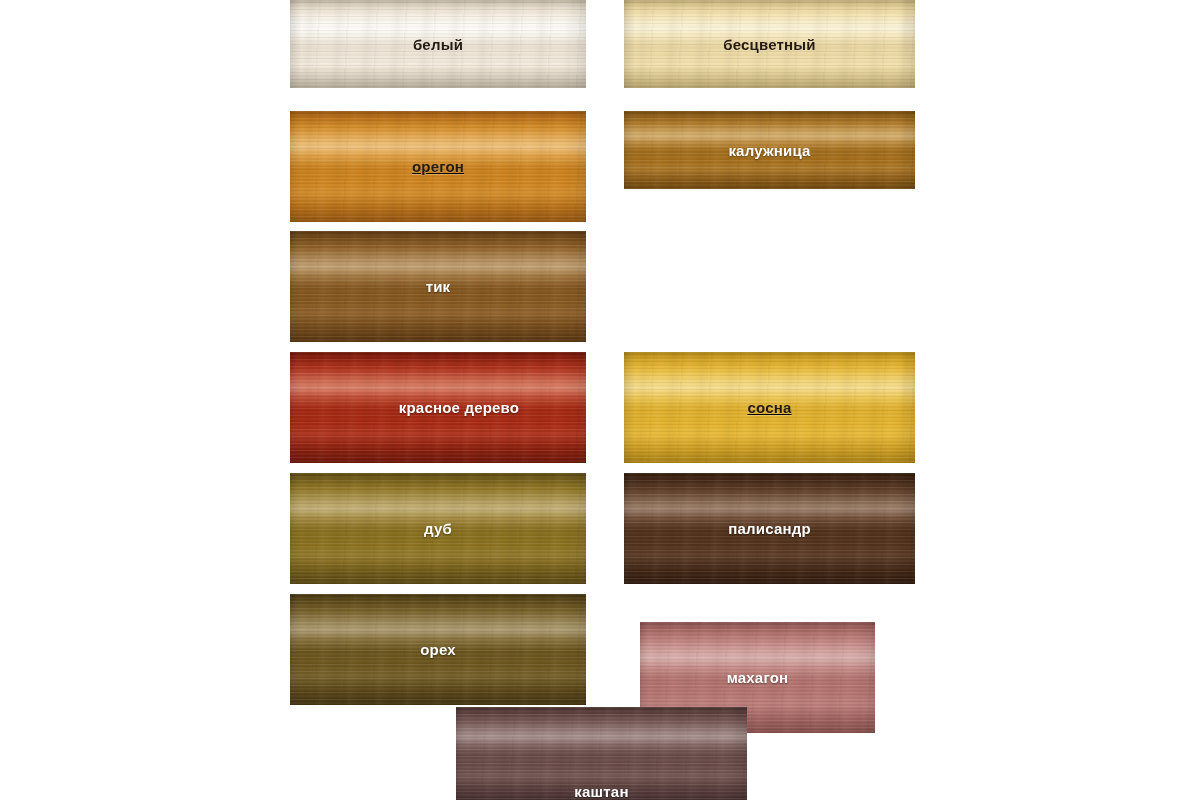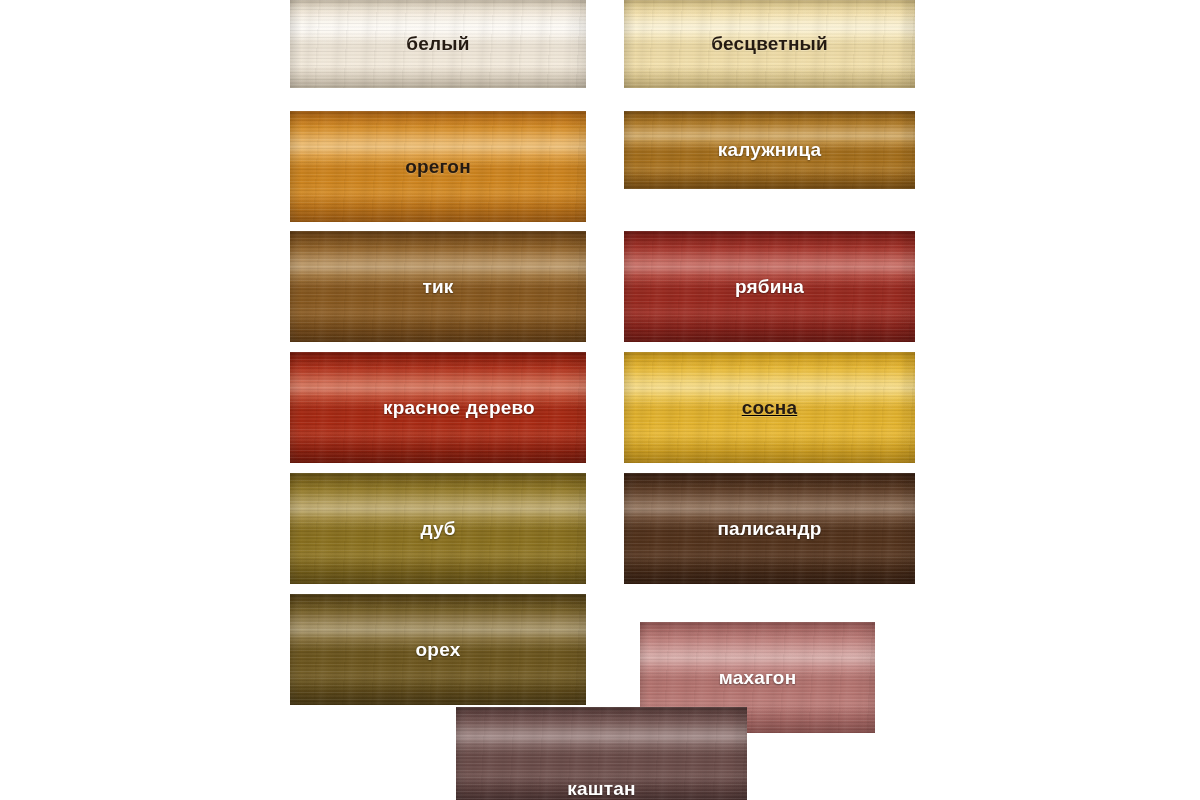--- a/index.html
+++ b/index.html
@@ -87,21 +87,21 @@
       rgba(0,0,0,0.00) 14px,
       rgba(0,0,0,0.045) 21px,
       rgba(0,0,0,0.00) 29px
     );
     opacity: 0.75;
   }
 
   .swatch-label {
     position: relative;
     z-index: 5;
-    font-size: 19px;
+    font-size: 15px;
     font-weight: 700;
     letter-spacing: 0.2px;
     white-space: nowrap;
   }
   .swatch-label.light {
     color: #ffffff;
     text-shadow: 0 1px 2px rgba(0,0,0,0.45);
   }
   .swatch-label.dark {
     color: #241a12;
@@ -119,48 +119,41 @@
       <div class="grain edges"></div>
       <span class="swatch-label dark">белый</span>
     </div>
     <div class="swatch" style="left: 624px; top: 0px; width: 291px; height: 88px; background: linear-gradient(rgb(227, 203, 138) 0%, rgb(242, 223, 169) 14%, rgb(250, 238, 200) 31%, rgb(242, 223, 169) 50%, rgb(242, 223, 169) 74%, rgb(227, 203, 138) 100%);">
       <div class="grain bands"></div>
       <div class="grain lines"></div>
       <div class="grain streaks"></div>
       <div class="grain edges"></div>
       <span class="swatch-label dark">бесцветный</span>
     </div>
-    <div class="swatch" style="left: 290px; top: 111px; width: 296px; height: 111px; background: linear-gradient(rgb(184, 106, 20) 0%, rgb(210, 135, 31) 14%, rgb(232, 168, 69) 31%, rgb(210, 135, 31) 50%, rgb(210, 135, 31) 74%, rgb(184, 106, 20) 100%);">
+    <div class="swatch" style="left: 290px; top: 111px; width: 296px; height: 111px; background: linear-gradient(rgb(184, 106, 20) 0%, rgb(210, 135, 31) 14%, rgb(232, 168, 69) 31%, rgb(210, 135, 31) 50%, rgb(210, 135, 31) 74%, rgb(184, 106, 20) 100%); text-decoration: underline;">
       <div class="grain bands"></div>
       <div class="grain lines"></div>
       <div class="grain streaks"></div>
       <div class="grain edges"></div>
       <span class="swatch-label dark">орегон</span>
     </div>
     <div class="swatch" style="left: 624px; top: 111px; width: 291px; height: 78px; background: linear-gradient(rgb(138, 89, 21) 0%, rgb(168, 113, 29) 14%, rgb(196, 143, 54) 31%, rgb(168, 113, 29) 50%, rgb(168, 113, 29) 74%, rgb(138, 89, 21) 100%);">
       <div class="grain bands"></div>
       <div class="grain lines"></div>
       <div class="grain streaks"></div>
       <div class="grain edges"></div>
       <span class="swatch-label light">калужница</span>
     </div>
     <div class="swatch" style="left: 290px; top: 231px; width: 296px; height: 111px; background: linear-gradient(rgb(110, 68, 22) 0%, rgb(138, 90, 32) 14%, rgb(169, 122, 58) 31%, rgb(138, 90, 32) 50%, rgb(138, 90, 32) 74%, rgb(110, 68, 22) 100%);">
       <div class="grain bands"></div>
       <div class="grain lines"></div>
       <div class="grain streaks"></div>
       <div class="grain edges"></div>
       <span class="swatch-label light">тик</span>
     </div>
-    <div class="swatch" style="left: 624px; top: 231px; width: 291px; height: 111px; background: linear-gradient(rgb(125, 28, 21) 0%, rgb(156, 42, 32) 14%, rgb(185, 68, 56) 31%, rgb(156, 42, 32) 50%, rgb(156, 42, 32) 74%, rgb(125, 28, 21) 100%);">
-      <div class="grain bands"></div>
-      <div class="grain lines"></div>
-      <div class="grain streaks"></div>
-      <div class="grain edges"></div>
-      <span class="swatch-label light">рябина</span>
-    </div>
     <div class="swatch" style="left: 290px; top: 352px; width: 296px; height: 111px; background: linear-gradient(rgb(135, 28, 12) 0%, rgb(171, 42, 19) 14%, rgb(201, 74, 41) 31%, rgb(171, 42, 19) 50%, rgb(171, 42, 19) 74%, rgb(135, 28, 12) 100%); padding-left: 42px;">
       <div class="grain bands"></div>
       <div class="grain lines"></div>
       <div class="grain streaks"></div>
       <div class="grain edges"></div>
       <span class="swatch-label light">красное дерево</span>
     </div>
     <div class="swatch" style="left: 624px; top: 352px; width: 291px; height: 111px; background: linear-gradient(rgb(212, 160, 28) 0%, rgb(231, 182, 46) 14%, rgb(242, 207, 94) 31%, rgb(231, 182, 46) 50%, rgb(231, 182, 46) 74%, rgb(212, 160, 28) 100%); text-decoration: underline;">
       <div class="grain bands"></div>
       <div class="grain lines"></div>

